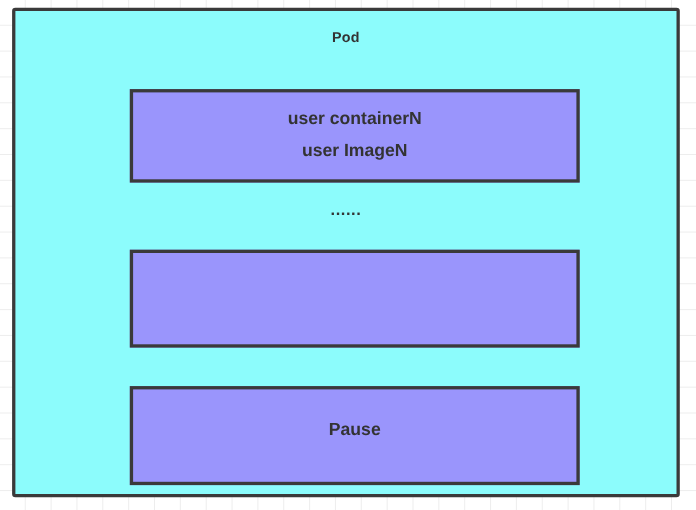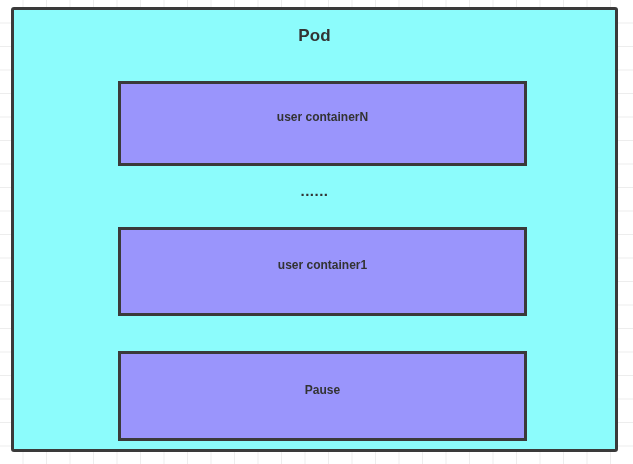--- a/index.html
+++ b/index.html
@@ -39,21 +39,21 @@
     border: 3px solid #3a3a3a;
     border-radius: 3px;
   }
 
   #pod-title {
     position: absolute;
     left: 0;
     top: 16px;
     width: 100%;
     text-align: center;
-    font-size: 17px;
+    font-size: 13px;
     font-weight: bold;
     color: #333333;
     letter-spacing: 0.2px;
   }
 
   
   .container-box {
     position: absolute;
     left: 104px;
     width: 409px;
@@ -66,21 +66,21 @@
     justify-content: center;
   }
 
   #container-n  { top: 71px;  height: 85px; }
   #container-1  { top: 217px; height: 89px; }
   #container-pause { top: 341px; height: 90px; align-items: center; }
 
   .box-line {
     width: 100%;
     text-align: center;
-    font-size: 12px;
+    font-size: 16px;
     font-weight: bold;
     color: #333333;
     line-height: 1.1;
   }
   .box-line.primary  { margin-bottom: 11px; }
   .box-line.secondary { margin-top: 0; }
 
   #container-pause .box-line.secondary {
     font-size: 14px;
     letter-spacing: -0.1px;
@@ -103,26 +103,26 @@
 <body>
 
 <div id="canvas">
 
   <div id="pod-box">
 
     <div id="pod-title">Pod</div>
 
     <div class="container-box" id="container-n">
       <div class="box-line primary">user containerN</div>
+      <div class="box-line secondary">user ImageN</div>
     </div>
 
     <div id="ellipsis">......</div>
 
     <div class="container-box" id="container-1">
-      <div class="box-line primary">user container1</div>
     </div>
 
     <div class="container-box" id="container-pause">
       <div class="box-line primary">Pause</div>
     </div>
 
   </div>
 </div>
 
 </body></html>

